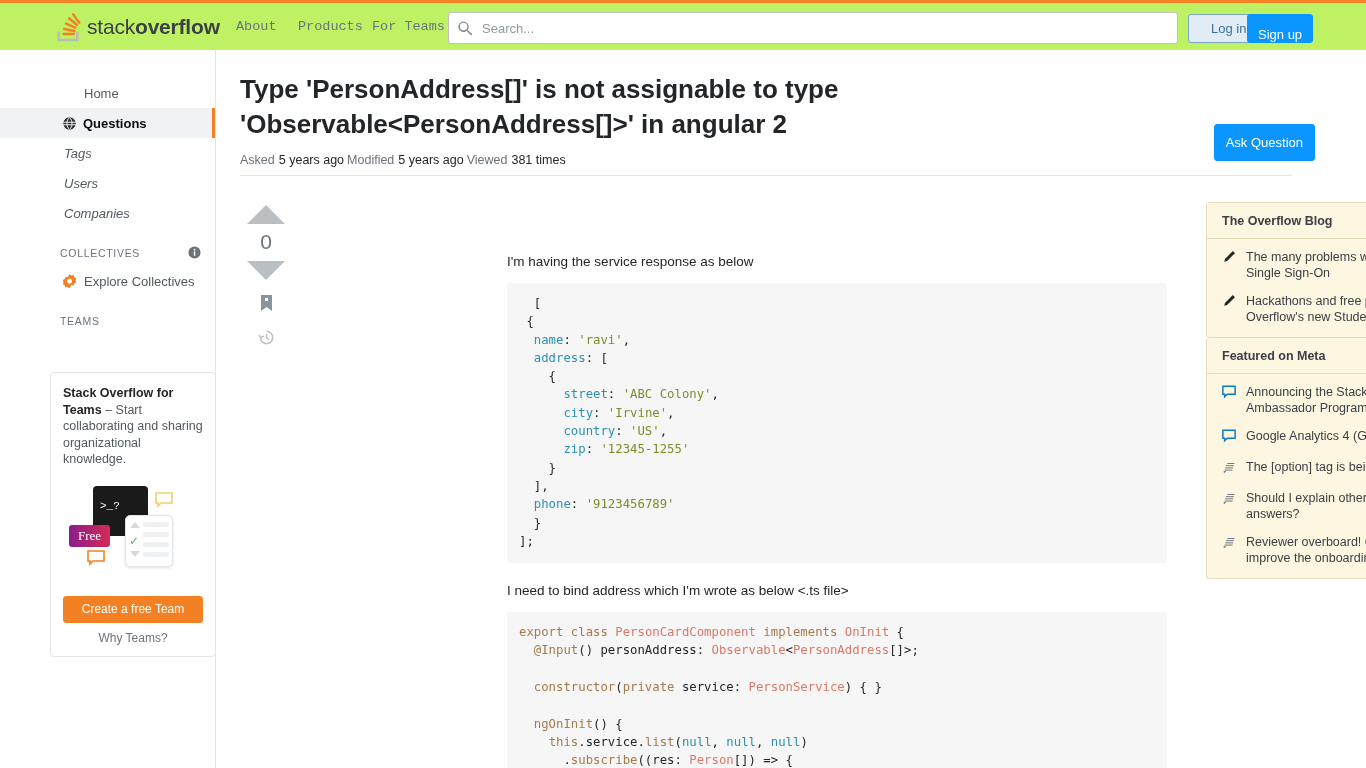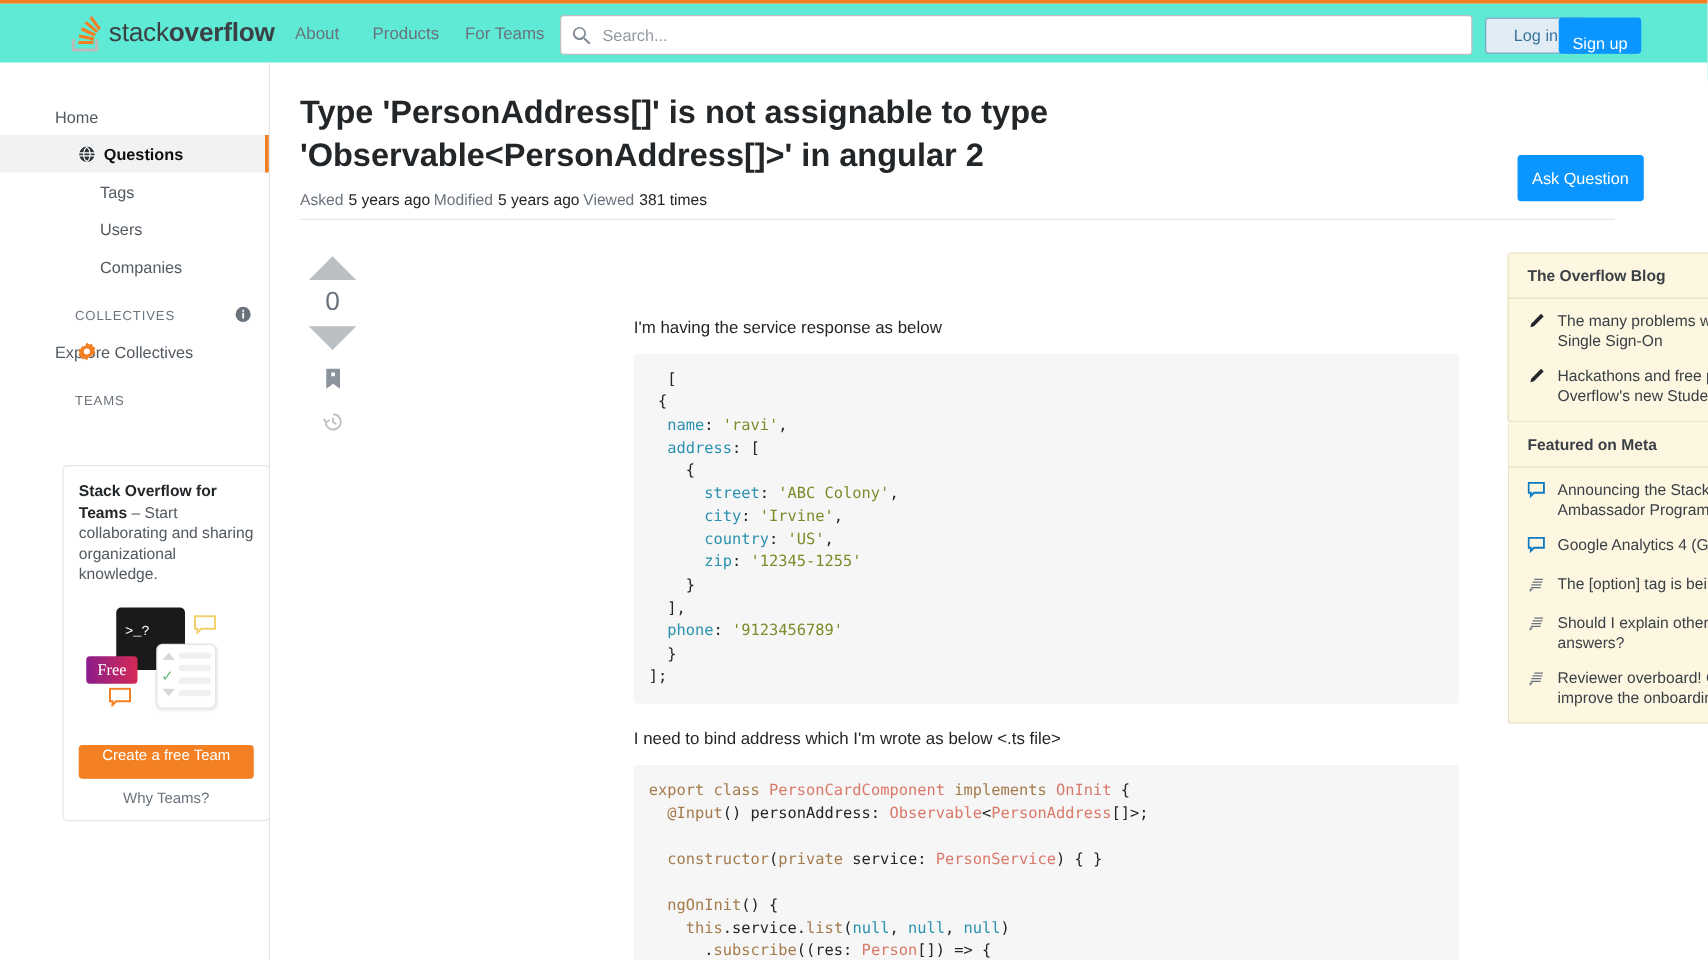--- a/index.html
+++ b/index.html
@@ -17,21 +17,21 @@
   #topbar-accent {
     position: absolute; top: 0; left: 0;
     width: 1366px; height: 3px;
     background: #f48024;
   }
 
   
   #header {
     position: absolute; top: 3px; left: 0;
     width: 1366px; height: 61px;
-    background: #5eead4;
+    background: #bef264;
     border-bottom: 1px solid #e3e6e8;
     box-shadow: 0 1px 2px rgba(0,0,0,0.05);
   }
   #header-inner {
     position: relative;
     width: 1366px; height: 47px;
   }
   #logo {
     position: absolute; left: 55px; top: 6px;
     height: 36px;
@@ -43,21 +43,21 @@
     font-size: 21px; color: #3b4045; letter-spacing: -0.2px;
     white-space: nowrap;
   }
   #logo .logo-text b { font-weight: bold; }
 
   .nav-link {
     position: absolute; top: 0; height: 47px;
     display: flex; align-items: center;
     padding: 0 8px;
     font-size: 13.5px; color: #6a737c;
-    cursor: pointer; white-space: nowrap;
+    cursor: pointer; white-space: nowrap; font-family: Liberation Mono, monospace;
   }
 
   #search-wrap {
     position: absolute; left: 448px; top: 9px;
     width: 730px; height: 32px;
     border: 1px solid #bbc0c4;
     border-radius: 3px;
     background: #fff;
     display: flex; align-items: center;
     padding: 0 8px;
@@ -90,25 +90,25 @@
   
   #sidebar {
     position: absolute; left: 0; top: 50px;
     width: 216px; height: 718px;
     border-right: 1px solid #e3e6e8;
     background: #ffffff;
   }
   .side-link {
     position: relative;
     display: flex; align-items: center;
-    height: 30px; padding-left: 44px;
+    height: 30px; padding-left: 84px;
     font-size: 13px; color: #525960;
     cursor: pointer;
   }
-  .side-link.sub { padding-left: 80px; }
+  .side-link.sub { padding-left: 64px; font-style: italic; }
   .side-link.active {
     background: #f1f2f3;
     color: #0c0d0e; font-weight: bold;
     border-right: 3px solid #f48024;
     padding-left: 60px;
   }
   .side-link .side-ico {
     position: absolute; left: 60px; width: 18px;
     display: flex; align-items: center; justify-content: center;
   }
@@ -132,21 +132,21 @@
     padding: 12px;
   }
   #teams-card .promo-text {
     font-size: 12.5px; line-height: 16.5px; color: #525960;
   }
   #teams-card .promo-text b { color: #232629; }
   #teams-art {
     position: relative; width: 142px; height: 112px; margin-top: 10px;
   }
   #create-team-btn {
-    display: flex; align-items: flex-start; justify-content: center;
+    display: flex; align-items: center; justify-content: center;
     height: 27px; margin-top: 6px;
     background: #f48024; border: 1px solid #f48024; border-radius: 3px;
     color: #fff; font-size: 12px; cursor: pointer;
   }
   #why-teams {
     text-align: center; margin-top: 8px;
     font-size: 12px; color: #6a737c; cursor: pointer;
   }
 
   

